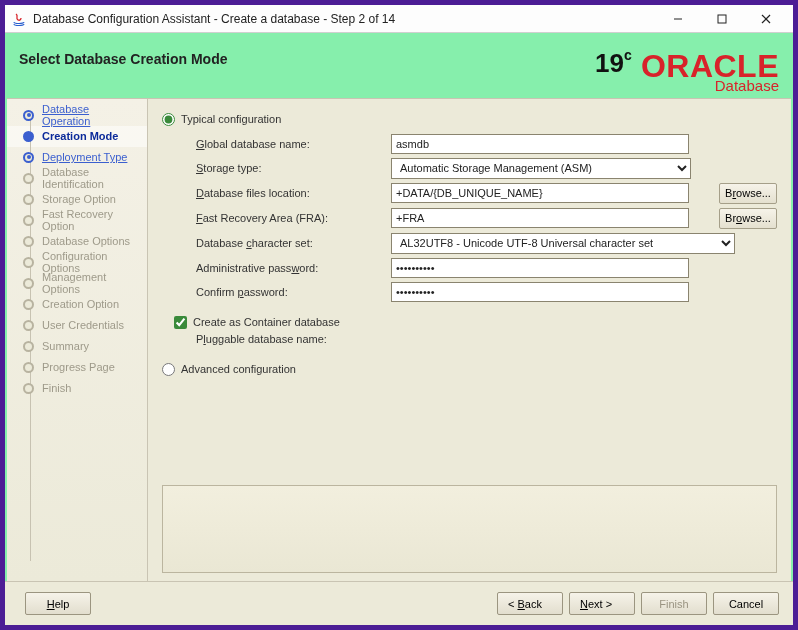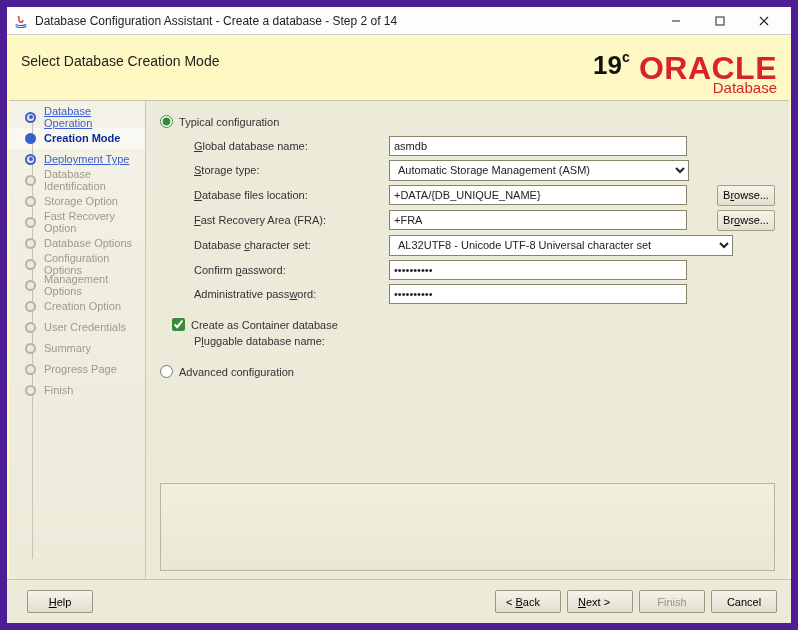--- a/index.html
+++ b/index.html
@@ -5,40 +5,40 @@
   * { box-sizing: border-box; margin: 0; padding: 0; }
   body {
     font-family: Tahoma, Arial, sans-serif;
     font-size: 11px;
     background: #ede9dd;
     width: 798px;
     height: 630px;
     overflow: hidden;
     color: #333;
   }
-  .window { width: 798px; height: 630px; display:flex; flex-direction:column; background:#fef9c3; border:7px solid #4c1d95; }
+  .window { width: 798px; height: 630px; display:flex; flex-direction:column; background:#86efac; border:5px solid #4c1d95; }
 
   
   .titlebar {
     height: 28px;
     background: #fdfdfd;
     border-bottom: 1px solid #d0d0d0;
     display:flex; align-items:center; padding:0 6px;
   }
   .titlebar .appicon { width:16px; height:16px; margin-right:6px; display:inline-block; }
   .titlebar .title { flex:1; font-size:12px; color:#222; }
   .winbtns { display:flex; gap:2px; }
   .winbtn { width:42px; height:22px; display:flex; align-items:center; justify-content:center; }
 
   
   .header {
     display:flex; justify-content:space-between; align-items:flex-start;
     padding: 18px 14px 4px 14px;
   }
-  .header h1 { font-size:14px; font-weight:normal; color:#222; }
+  .header h1 { font-size:14px; font-weight:bold; color:#222; }
   .logo { text-align:right; line-height:0.95; }
   .logo .ver { font-size:26px; font-weight:bold; color:#111; display:inline-block; vertical-align:top; }
   .logo .ver sup { font-size:14px; position:relative; top:-2px; }
   .logo .oracle { color:#d8232a; font-weight:bold; font-size:32px; letter-spacing:0.5px; display:inline-block; margin-left:6px; }
   .logo .db { color:#d8232a; font-size:15px; display:block; text-align:right; margin-top:-2px; }
 
   
   .content { flex:1; display:flex; border-top:1px solid #c9c4b3; margin:0 2px; background:#ecead9; }
 
   
@@ -59,21 +59,21 @@
   .step.done .bullet { border-color:#3b5fcf; background:#ecead9; }
   .step.done .bullet::after { content:""; position:absolute; top:1.5px; left:1.5px; width:4px; height:4px; border-radius:50%; background:#3b5fcf; }
   .step.current .bullet { border-color:#3b5fcf; background:#3b5fcf; }
   .step .label { font-size:11px; color:#9e9a8a; }
   .step.done .label { color:#3b5fcf; text-decoration:underline; }
   .step.current { background: rgba(255,255,255,0.5); }
   .step.current .label { color:#0b2a9a; font-weight:bold; }
 
   
   .form-panel { flex:1; padding:10px 14px 8px 14px; display:flex; flex-direction:column; }
-  .radio-row, .check-row { display:flex; align-items:flex-end; margin:4px 0; }
+  .radio-row, .check-row { display:flex; align-items:center; margin:4px 0; }
   .radio-row input[type=radio], .check-row input[type=checkbox] { margin-right:6px; accent-color:#3a8a3a; }
   .field { display:flex; align-items:center; margin:4px 0 4px 22px;gap:20px; }
   .field .flabel { width:175px; color:#333; }
   .field .underline { text-decoration: underline; }
   .field input[type=text], .field input[type=password], .field select {
     width:298px; height:20px;
     border:1px solid #8a846f; background:#fff; padding:1px 4px;
     font-size:11px; font-family:inherit; color:#222;
   }
   .field select { width:300px; height:21px; }
@@ -244,25 +244,25 @@
           <input type="text" value="+FRA" style="">
           <button class="browse-btn">Br<span class="underline">o</span>wse...</button>
         </div>
         <div class="field">
           <span class="flabel">Database <span class="underline">c</span>haracter set:</span>
           <select style="width:344px">
             <option>AL32UTF8 - Unicode UTF-8 Universal character set</option>
           </select>
         </div>
         <div class="field">
+          <span class="flabel">Administrative pass<span class="underline">w</span>ord:</span>
+          <input type="password" value="oracle1234" style="">
+        </div>
+        <div class="field">
           <span class="flabel">Confirm <span class="underline">p</span>assword:</span>
-          <input type="password" value="oracle1234" style="">
-        </div>
-        <div class="field">
-          <span class="flabel">Administrative pass<span class="underline">w</span>ord:</span>
           <input type="password" value="oracle1234" style="">
         </div>
 
         <div class="check-row big-gap">
           <input type="checkbox" checked="" style="">
           <label>Cr<span class="underline">e</span>ate as Container database</label>
         </div>
         <div class="field">
           <span class="flabel">P<span class="underline">l</span>uggable database name:</span>
         </div>

